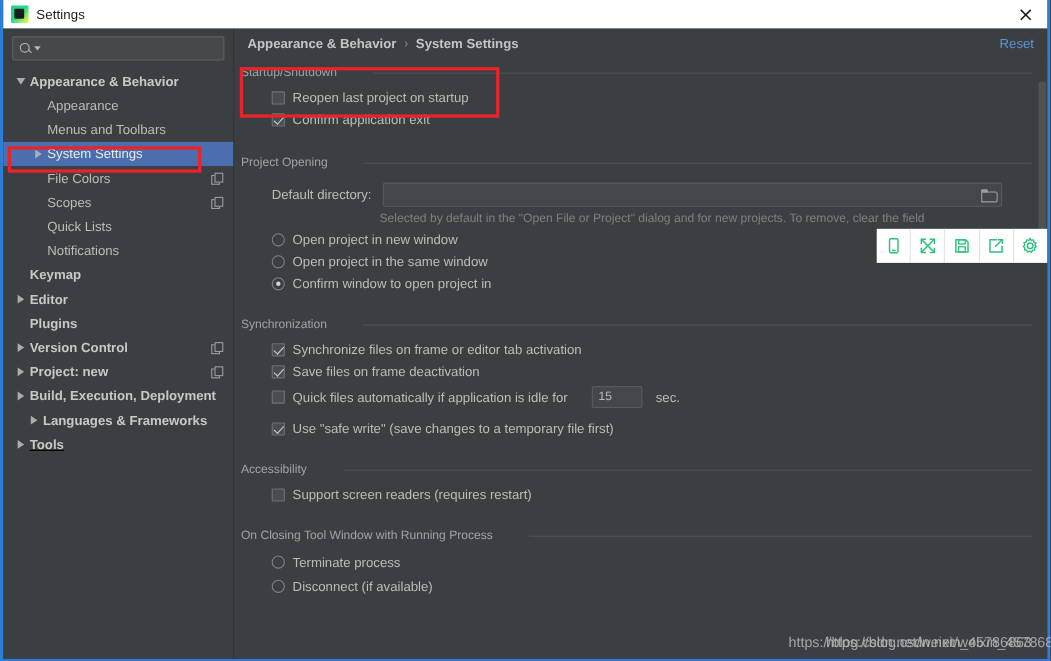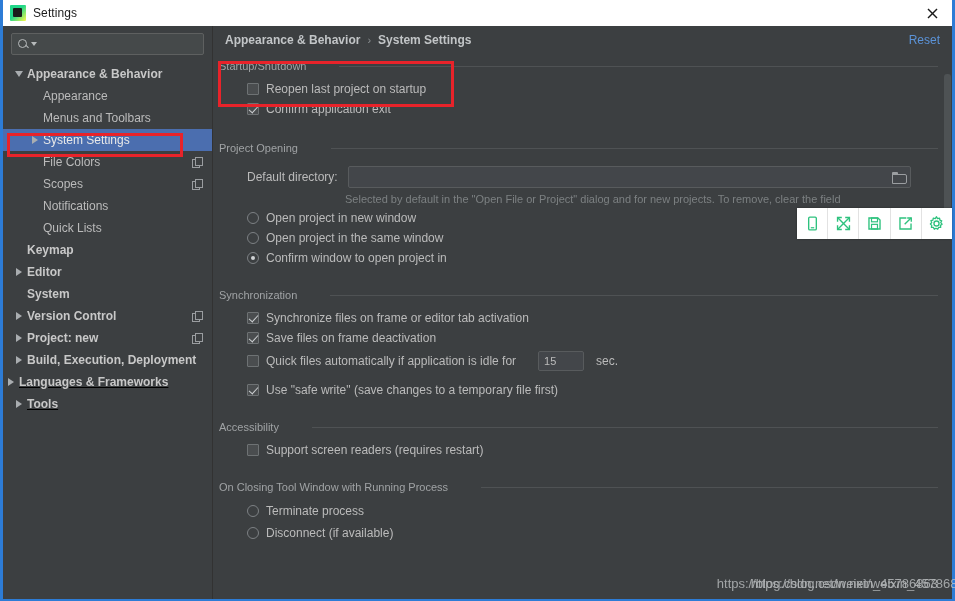--- a/index.html
+++ b/index.html
@@ -297,39 +297,39 @@
             <span class="tree-label">File Colors</span>
             <span class="copy-ico"></span>
           </div>
           <div class="tree-row" style="padding-left: 24px;">
             <span class="twisty"></span>
             <span class="tree-label">Scopes</span>
             <span class="copy-ico"></span>
           </div>
           <div class="tree-row" style="padding-left: 24px;">
             <span class="twisty"></span>
+            <span class="tree-label">Quick Lists</span>
+          </div>
+          <div class="tree-row" style="padding-left: 24px;">
+            <span class="twisty"></span>
             <span class="tree-label">Notifications</span>
           </div>
-          <div class="tree-row" style="padding-left: 24px;">
-            <span class="twisty"></span>
-            <span class="tree-label">Quick Lists</span>
-          </div>
           <div class="tree-row bold" style="padding-left: 8px;">
             <span class="twisty"></span>
             <span class="tree-label">Keymap</span>
           </div>
           <div class="tree-row bold" style="padding-left: 8px;">
             <span class="twisty">
               <span class="tri-right"></span>
             </span>
             <span class="tree-label">Editor</span>
           </div>
           <div class="tree-row bold" style="padding-left: 8px;">
             <span class="twisty"></span>
-            <span class="tree-label">System</span>
+            <span class="tree-label">Plugins</span>
           </div>
           <div class="tree-row bold" style="padding-left: 8px;">
             <span class="twisty">
               <span class="tri-right"></span>
             </span>
             <span class="tree-label">Version Control</span>
             <span class="copy-ico"></span>
           </div>
           <div class="tree-row bold" style="padding-left: 8px;">
             <span class="twisty">
@@ -337,21 +337,21 @@
             </span>
             <span class="tree-label">Project: new</span>
             <span class="copy-ico"></span>
           </div>
           <div class="tree-row bold" style="padding-left: 8px;">
             <span class="twisty">
               <span class="tri-right"></span>
             </span>
             <span class="tree-label">Build, Execution, Deployment</span>
           </div>
-          <div class="tree-row bold" style="padding-left: 0; text-decoration: underline;">
+          <div class="tree-row bold" style="padding-left: 20px;">
             <span class="twisty">
               <span class="tri-right"></span>
             </span>
             <span class="tree-label">Languages &amp; Frameworks</span>
           </div>
           <div class="tree-row bold" style="padding-left: 8px; text-decoration: underline;">
             <span class="twisty">
               <span class="tri-right"></span>
             </span>
             <span class="tree-label">Tools</span>

